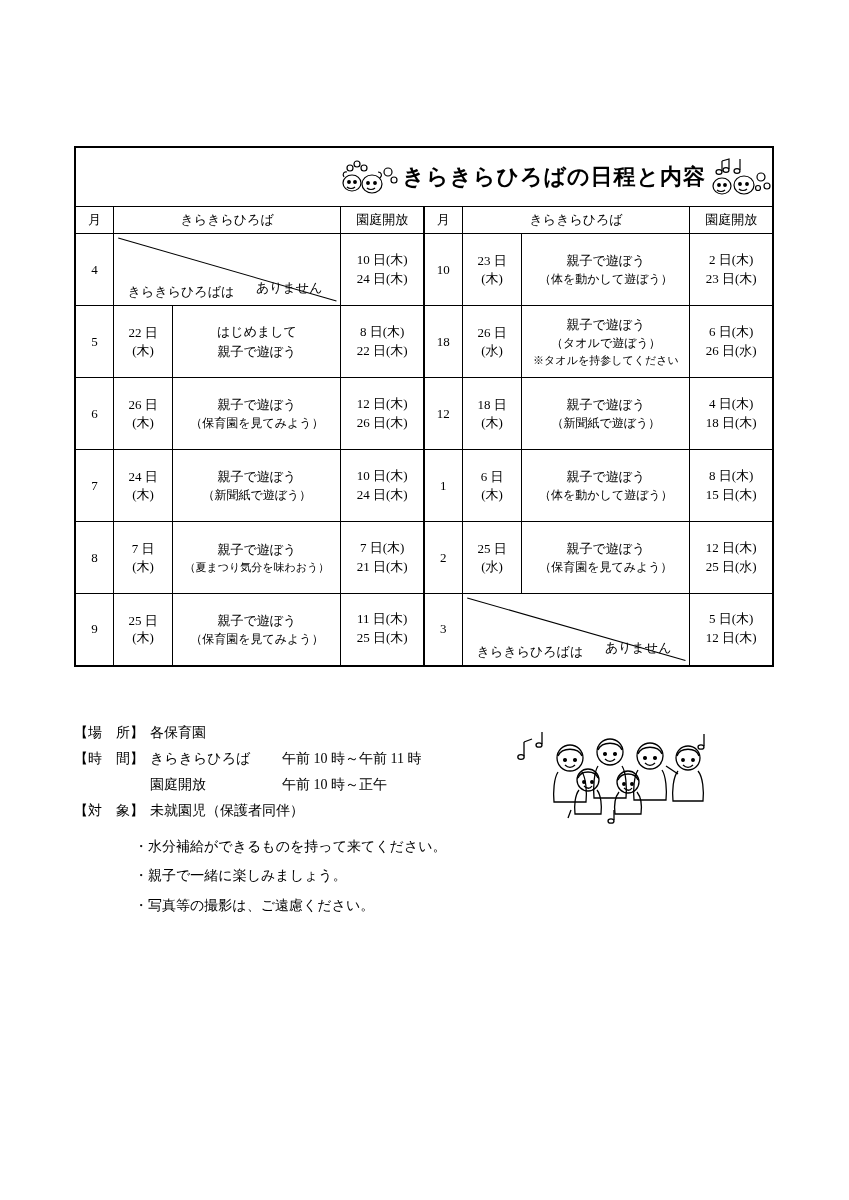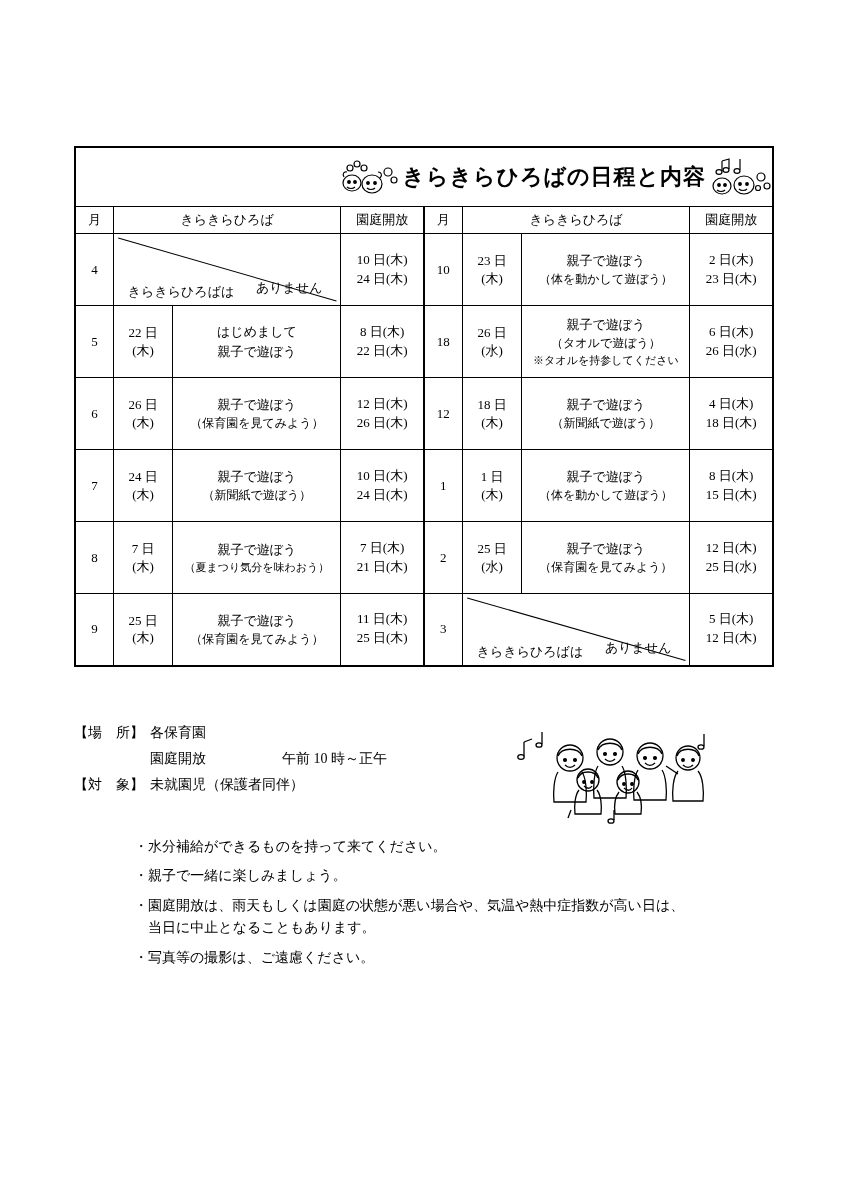--- a/index.html
+++ b/index.html
@@ -373,21 +373,21 @@
             <span class="act-line1">親子で遊ぼう</span>
             <span class="act-line2">（新聞紙で遊ぼう）</span>
           </td>
           <td class="c-open">
             <span>10 日(木)</span><br>
             <span>24 日(木)</span>
           </td>
 
           <td class="c-month mid-sep">1</td>
           <td class="c-day">
-            <span>1 日</span><br>
+            <span>6 日</span><br>
             <span>(木)</span>
           </td>
           <td class="c-act">
             <span class="act-line1">親子で遊ぼう</span>
             <span class="act-line2">（体を動かして遊ぼう）</span>
           </td>
           <td class="c-open">
             <span>8 日(木)</span><br>
             <span>15 日(木)</span>
           </td>
@@ -451,20 +451,23 @@
             <span>12 日(木)</span>
           </td>
         </tr>
       </tbody>
     </table>
   </div>
 
   <div class="info">
     <div>
       <span class="lbl">【場　所】</span><span>各保育園</span>
+    </div>
+    <div>
+      <span class="lbl">【時　間】</span><span style="display:inline-block;width:132px">きらきらひろば</span><span>午前 10 時～午前 11 時</span>
     </div>
     <div>
       <span class="ind"></span><span style="display:inline-block;width:132px">園庭開放</span><span>午前 10 時～正午</span>
     </div>
     <div>
       <span class="lbl">【対　象】</span><span>未就園児（保護者同伴）</span>
     </div>
   </div>
 
   <div class="people-deco">
@@ -522,18 +525,17 @@
         <path d="M116 70c3 3 6 3 8 0"></path>
         <path d="M111 74c-4 5-5 14-4 22h26c1-8 0-17-4-22"></path>
       </g>
     </svg>
   </div>
 
   <div class="onegai">
     <ul class="onegai-list">
       <li>・<span>水分補給ができるものを持って来てください。</span></li>
       <li>・<span>親子で一緒に楽しみましょう。</span></li>
-      <li>・<span>園庭開放は、雨天もしくは園庭の状態が悪い場合や、気温や熱中症指数が高い日は、</span><span class="cont">当日に中止となることもあります。</span></li>
       <li>・<span>写真等の撮影は、ご遠慮ください。</span></li>
     </ul>
   </div>
 
 </div>
 
 </body></html>

